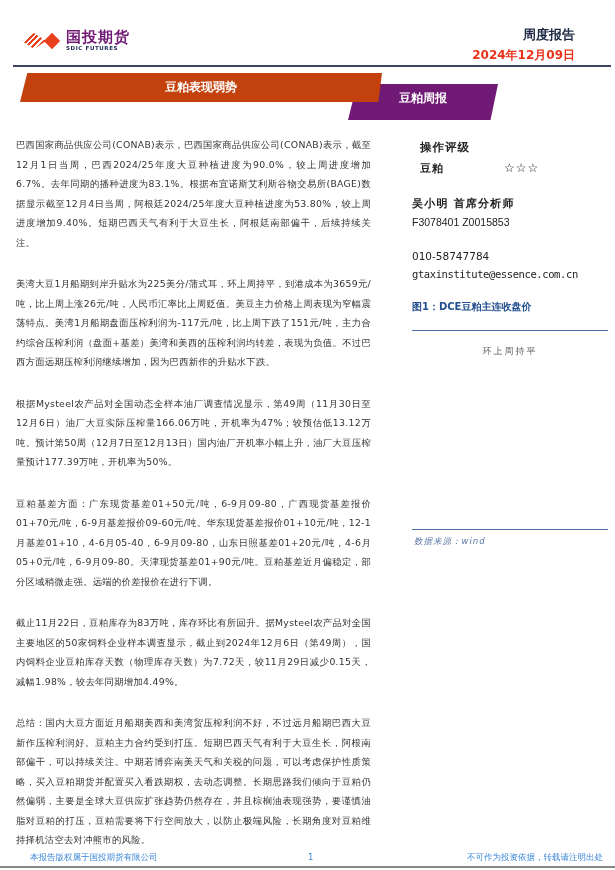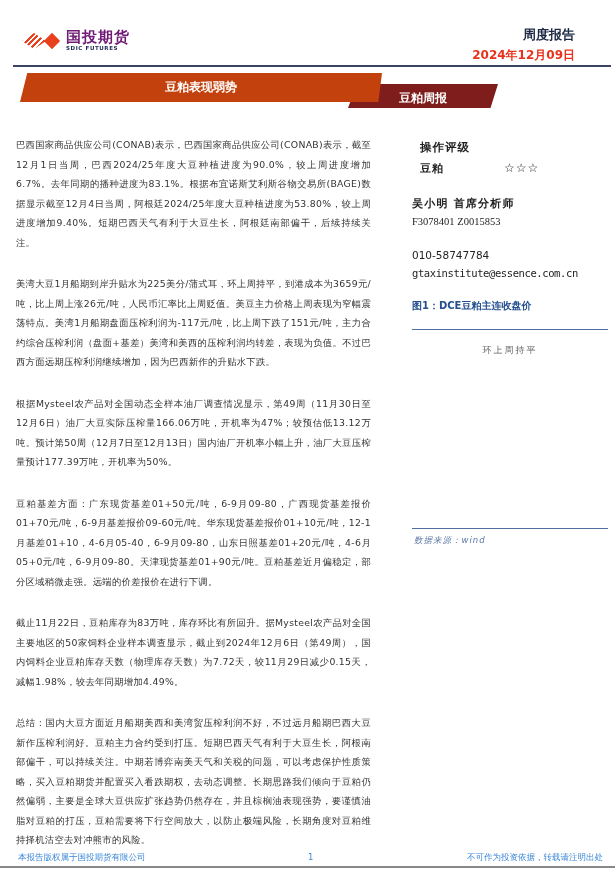--- a/index.html
+++ b/index.html
@@ -18,46 +18,46 @@
   .logo-en { font-size: 5.5px; font-weight: bold; color: #1e2a55; letter-spacing: 0.6px; margin-top: 1px; }
 
   .report-type { position: absolute; right: 40px; top: 26px; font-size: 13px; font-weight: bold; color: #1e2a45; }
   .report-date { position: absolute; right: 40px; top: 47px; font-size: 12px; font-weight: bold; color: #e8321c; }
 
   .header-rule { position: absolute; left: 13px; right: 4px; top: 65px; height: 2px; background: #3b4463; }
 
   .title-band { position: absolute; left: 20px; top: 73px; width: 362px; height: 29px;
       background: #c2410c; clip-path: polygon(2% 0, 100% 0, 99% 100%, 0 100%);
       color: #fff; font-size: 12px; font-weight: bold; text-align: center; line-height: 28px; }
-  .tag-band { position: absolute; left: 348px; top: 84px; width: 150px; height: 24px;
-      background: #7f1d1d; clip-path: polygon(6% 0, 100% 0, 95% 100%, 0 100%);
+  .tag-band { position: absolute; left: 348px; top: 84px; width: 150px; height: 36px;
+      background: #701a75; clip-path: polygon(6% 0, 100% 0, 95% 100%, 0 100%);
       color: #fff; font-size: 12px; font-weight: bold; text-align: center; line-height: 28px; font-family: Liberation Serif, serif; }
 
   .main { position: absolute; left: 16px; top: 135px; width: 355px; }
   .para { font-size: 9.3px; line-height: 19.5px; color: #333; margin: 0 0 22px 0;
       text-align: justify; letter-spacing: 0.3px; }
 
   .side { position: absolute; left: 412px; top: 140px; width: 196px; font-size: 11px; color: #222; }
   .rating-title { font-weight: bold; font-size: 11.5px; letter-spacing: 1px; margin-left: 8px; }
   .rating-row { display: flex; margin-top: 6px; margin-left: 8px; }
   .rating-name { width: 84px; font-weight: bold; letter-spacing: 1px; }
   .rating-stars { font-size: 12px; letter-spacing: 1px; }
   .analyst { margin-top: 20px; font-weight: bold; font-size: 11px; letter-spacing: 1.2px; }
-  .license { margin-top: 5px; font-size: 10.5px; font-family: Liberation Serif, serif; }
+  .license { margin-top: 5px; font-size: 10.5px; font-family: Liberation Sans, sans-serif; }
   .phone { margin-top: 22px; font-size: 10.5px; font-family: "DejaVu Sans", sans-serif; }
   .email { margin-top: 6px; font-size: 10.5px; font-family: "DejaVu Sans Mono", monospace; letter-spacing: -0.4px; }
   .fig-title { margin-top: 20px; font-size: 10px; font-weight: bold; color: #24508f; padding-bottom: 16px;
       border-bottom: 1.5px solid #4f6fa3; }
   .fig-body { height: 198px; position: relative; }
   .fig-loading { position: absolute; left: 0; right: 0; top: 14px; text-align: center; font-size: 9px; color: #666; letter-spacing: 2px; }
   .fig-rule { border-top: 1.5px solid #4f6fa3; }
   .fig-source { margin-top: 6px; font-size: 8.5px; font-style: italic; color: #5a76a6; letter-spacing: 1px; margin-left: 2px; }
 
   .footer { position: absolute; left: 0; right: 0; top: 848px; height: 20px; font-size: 8.5px; color: #3a86d6; }
-  .footer-left { position: absolute; left: 18px; top: 4px; }
+  .footer-left { position: absolute; left: 30px; top: 4px; }
   .footer-page { position: absolute; left: 308px; top: 4px; }
   .footer-right { position: absolute; right: 12px; top: 4px; }
   .footer-rule { position: absolute; left: 0; right: 0; bottom: 0; height: 2px; background: #888; }
 </style>
 </head>
 <body>
 
 <div class="logo">
   <div class="logo-mark">
     <div class="logo-stripes"></div>

